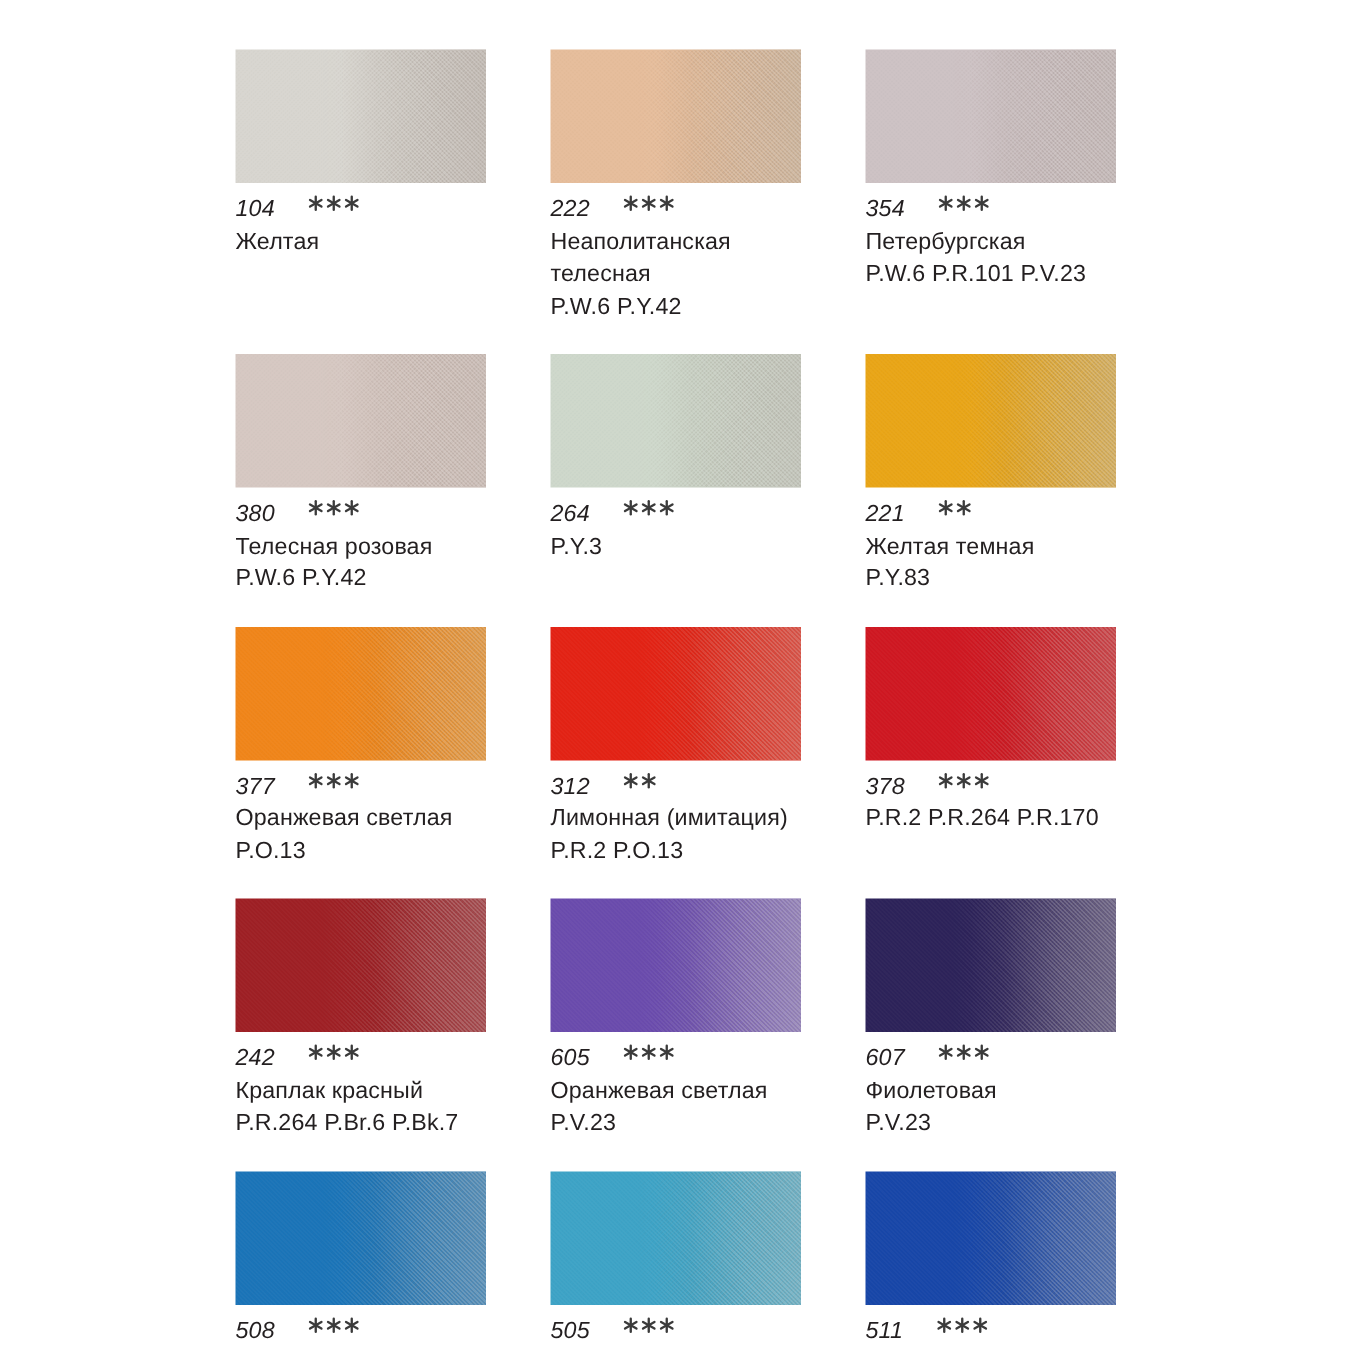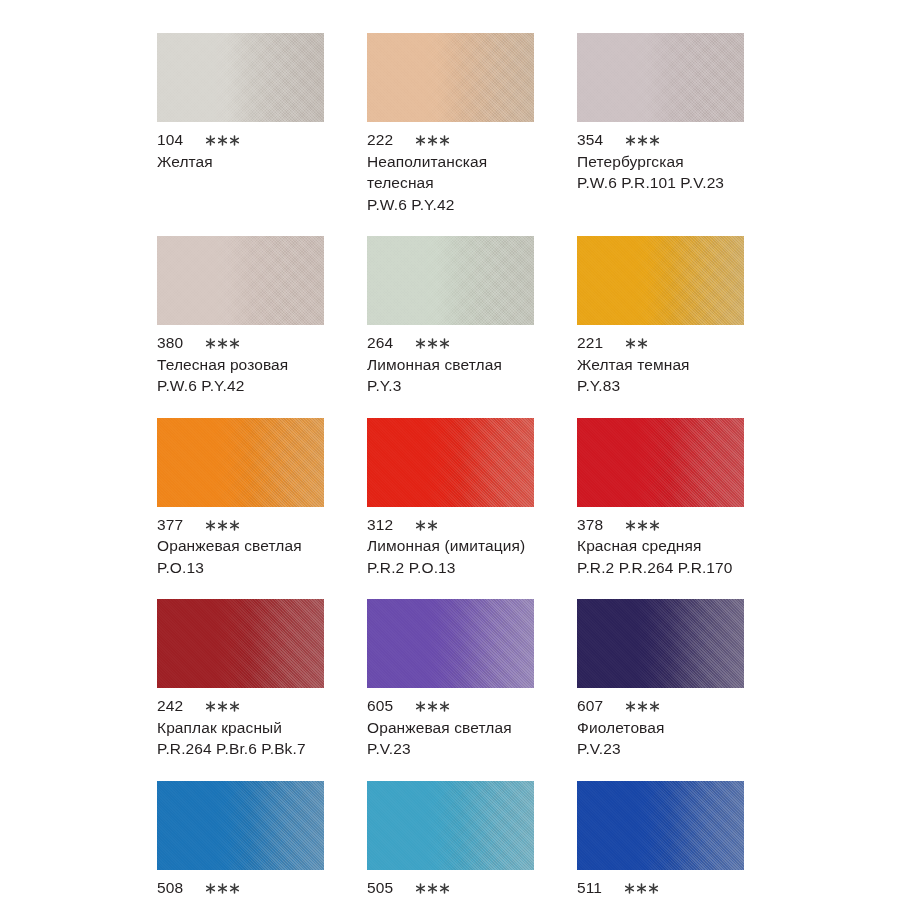--- a/index.html
+++ b/index.html
@@ -75,22 +75,23 @@
     padding-top: 7px;
     line-height: 21.5px;
   }
   .meta-line {
     font-size: 15.5px;
     letter-spacing: 0.1px;
     white-space: nowrap;
   }
   .meta-line.code-line {
     display: flex;
-    align-items: center;
+    align-items: flex-start;
     gap: 22px;
+    font-style: italic;
   }
   .code-num { font-size: 15.5px; }
   .stars {
     display: inline-flex;
     gap: 1px;
     position: relative;
     top: 1px;
   }
   .star {
     display: inline-block;
@@ -306,21 +307,20 @@
                 <svg viewBox="0 0 12 12" width="11" height="11" aria-hidden="true">
                   <g stroke="#3b3b3b" stroke-width="1.7" stroke-linecap="round">
                     <line x1="6" y1="1.2" x2="6" y2="10.8"></line>
                     <line x1="1.85" y1="3.6" x2="10.15" y2="8.4"></line>
                     <line x1="1.85" y1="8.4" x2="10.15" y2="3.6"></line>
                   </g>
                 </svg>
               </span>
             </span>
           </div>
-          <div class="meta-line">Лимонная светлая</div>
           <div class="meta-line">P.Y.3</div>
         </div>
       </div>
       <div class="swatch-cell col-2">
         <div class="swatch-chip" style="background: linear-gradient(90deg, rgb(233, 165, 22) 0%, rgb(233, 165, 22) 42%, rgb(200, 154, 58) 100%);">
           <div class="tooth" style="opacity: 0.55; mask-image: linear-gradient(90deg, rgba(0, 0, 0, 0.15) 0%, rgba(0, 0, 0, 0.15) 35%, rgb(0, 0, 0) 78%, rgba(0, 0, 0, 0.85) 100%);"></div>
           <div class="fade" style="background: linear-gradient(90deg, rgba(255, 255, 255, 0) 55%, rgba(255, 255, 255, 0.18) 100%);"></div>
         </div>
         <div class="swatch-meta">
           <div class="meta-line code-line">
@@ -458,21 +458,20 @@
                 <svg viewBox="0 0 12 12" width="11" height="11" aria-hidden="true">
                   <g stroke="#3b3b3b" stroke-width="1.7" stroke-linecap="round">
                     <line x1="6" y1="1.2" x2="6" y2="10.8"></line>
                     <line x1="1.85" y1="3.6" x2="10.15" y2="8.4"></line>
                     <line x1="1.85" y1="8.4" x2="10.15" y2="3.6"></line>
                   </g>
                 </svg>
               </span>
             </span>
           </div>
-          <div class="meta-line">Красная средняя</div>
           <div class="meta-line">P.R.2 P.R.264 P.R.170</div>
         </div>
       </div>
     </div>
     <div class="chart-row">
       <div class="swatch-cell col-0">
         <div class="swatch-chip" style="background: linear-gradient(90deg, rgb(158, 31, 36) 0%, rgb(158, 31, 36) 42%, rgb(142, 33, 38) 100%);">
           <div class="tooth" style="opacity: 0.55; mask-image: linear-gradient(90deg, rgba(0, 0, 0, 0.15) 0%, rgba(0, 0, 0, 0.15) 35%, rgb(0, 0, 0) 78%, rgba(0, 0, 0, 0.85) 100%);"></div>
           <div class="fade" style="background: linear-gradient(90deg, rgba(255, 255, 255, 0) 55%, rgba(255, 255, 255, 0.18) 100%);"></div>
         </div>

